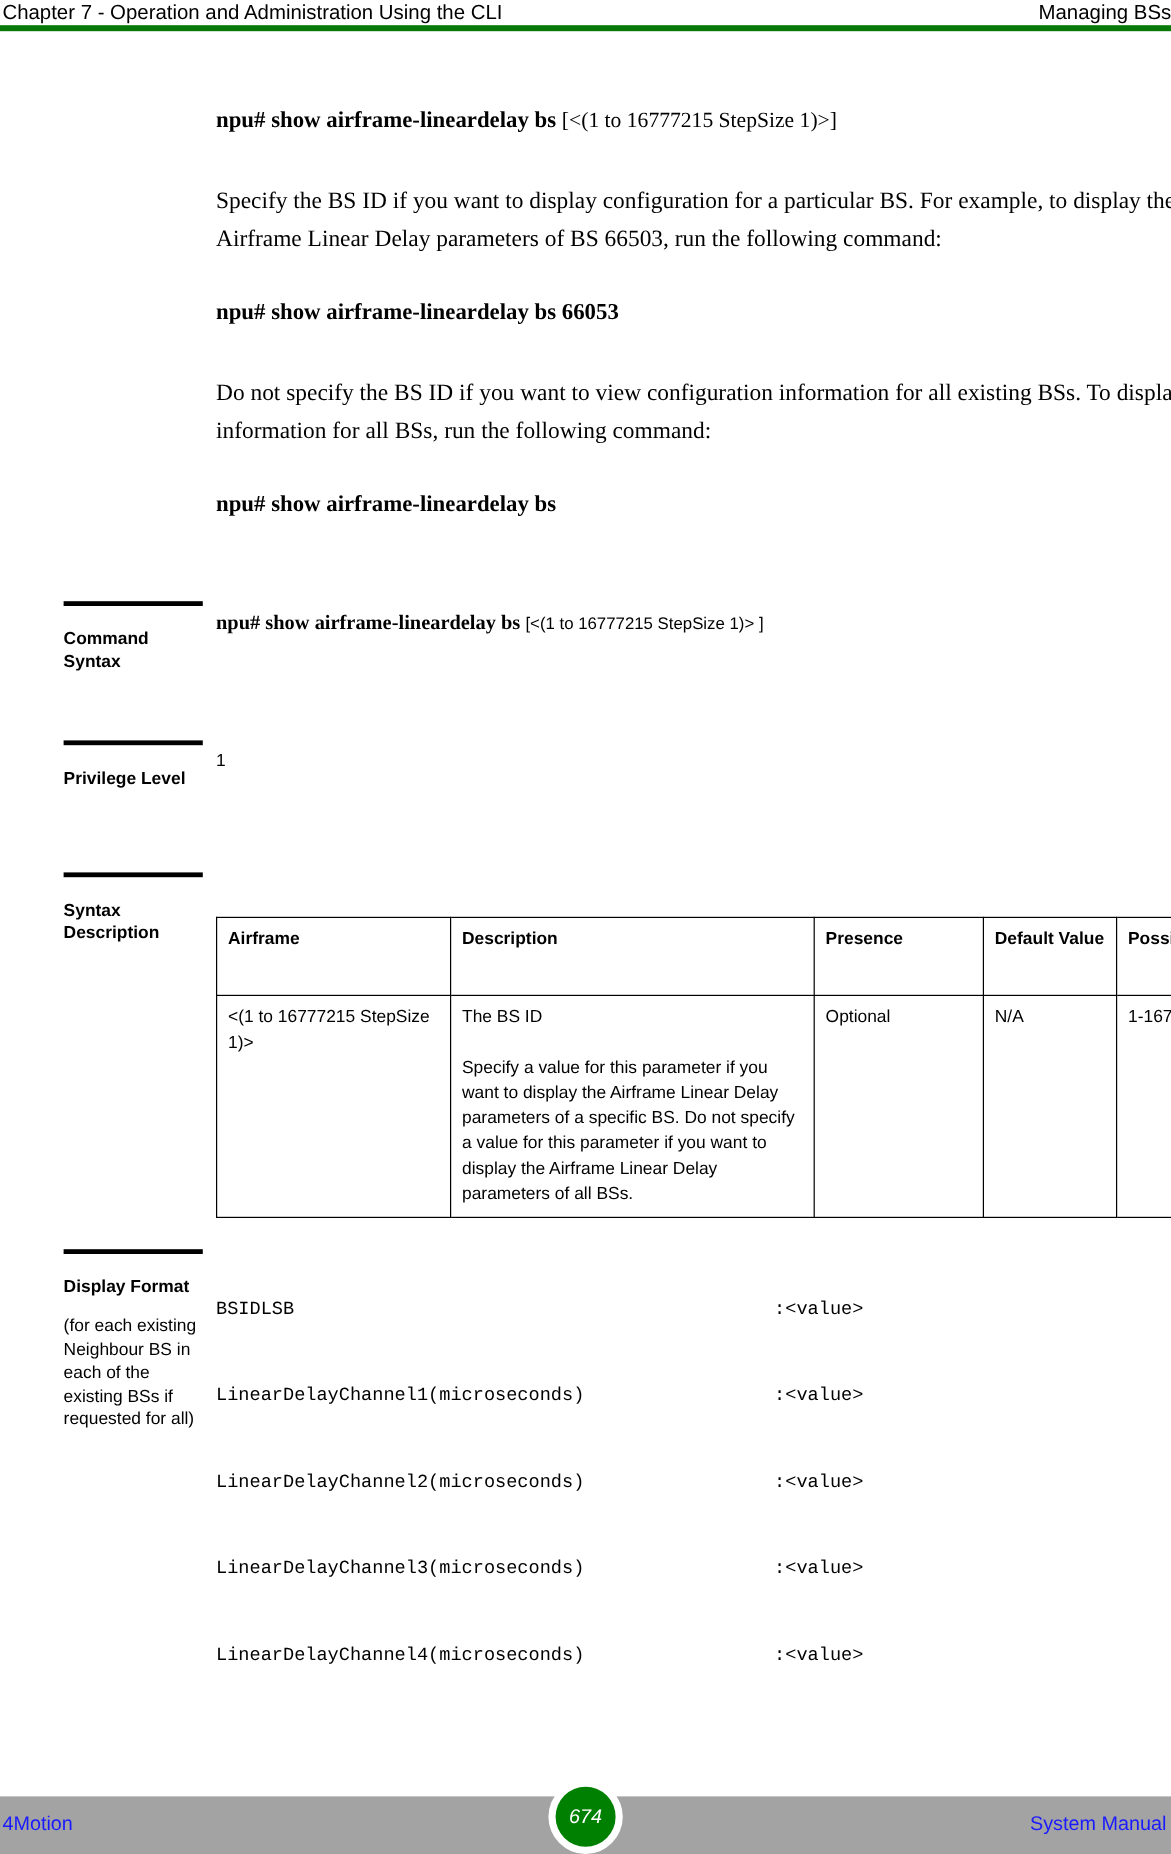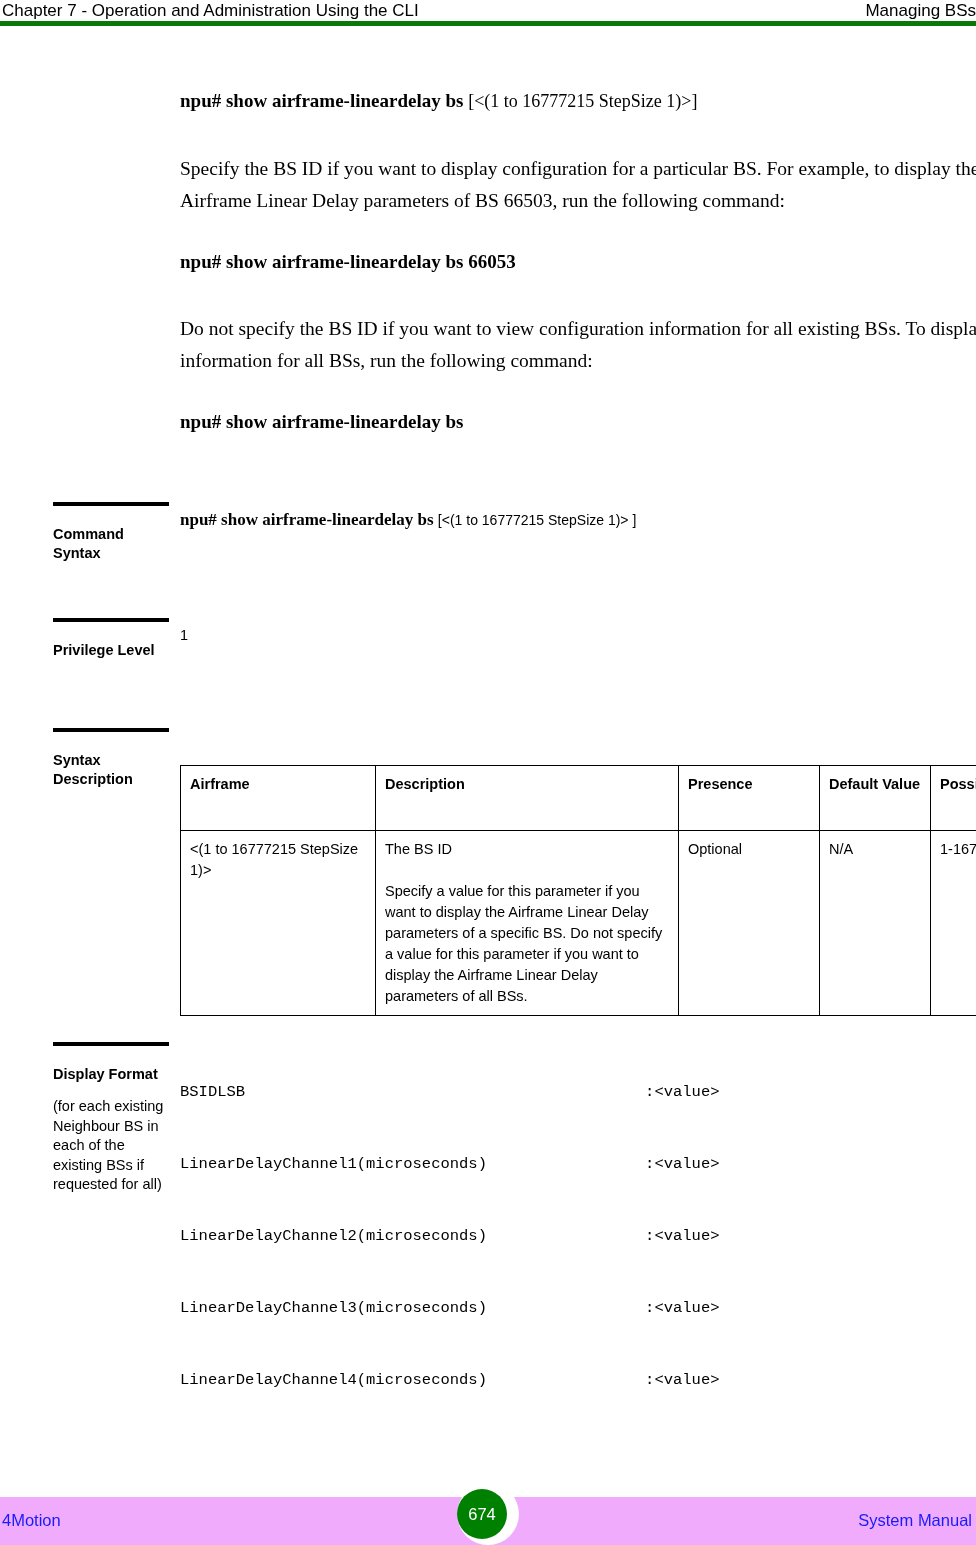--- a/index.html
+++ b/index.html
@@ -180,21 +180,21 @@
     white-space: pre;
   }
 
   
   .page-footer {
     position: absolute;
     left: 0;
     bottom: 0;
     width: 976px;
     height: 48px;
-    background: #f0abfc;
+    background: #a3a3a3;
   }
   .page-footer .ftr-left {
     position: absolute;
     left: 2px;
     top: 12px;
     color: #1a1aff;
     font-size: 16.5px;
     line-height: 22px;
   }
   .page-footer .ftr-right {
@@ -209,20 +209,22 @@
     position: absolute;
     left: 50%;
     top: -14px;
     transform: translateX(-50%);
     width: 62px;
     height: 62px;
     border-radius: 50%;
     background: #ffffff;
     display: flex;
     align-items: center;
+    justify-content: center;
+    font-style: italic;
   }
   .page-number {
     width: 50px;
     height: 50px;
     border-radius: 50%;
     background: #008000;
     color: #ffffff;
     display: flex;
     align-items: center;
     justify-content: center;

